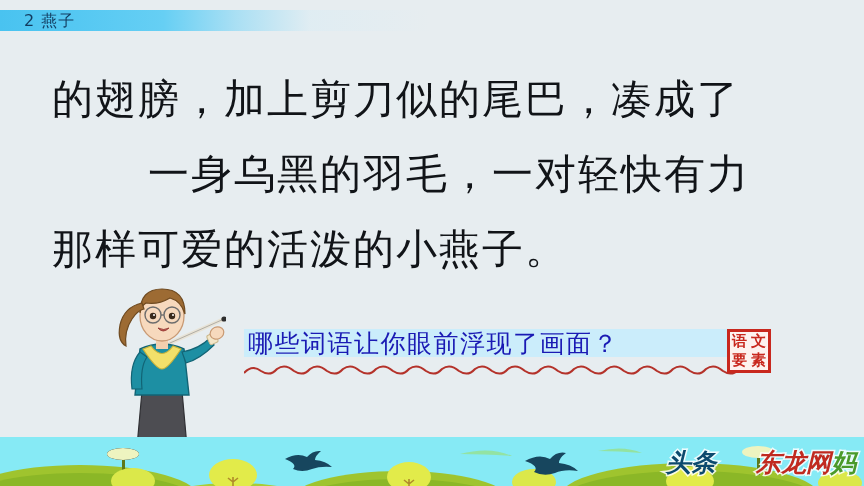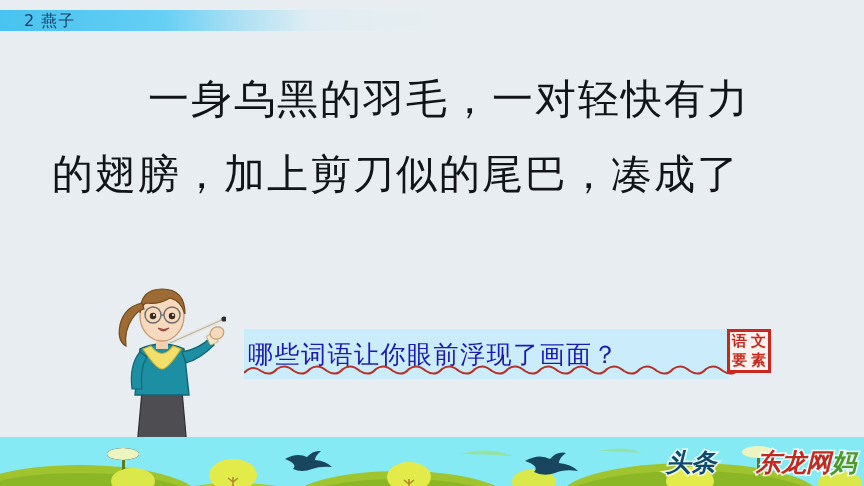--- a/index.html
+++ b/index.html
@@ -48,21 +48,21 @@
     letter-spacing: 2px;
     text-align: justify;
   }
   #body-text .ln { display: block; white-space: nowrap; }
   #body-text .ln.indent { text-indent: 96px; }
 
   
   #question-box {
     position: absolute;
     left: 244px; top: 329px;
-    width: 485px; height: 50px;
+    width: 485px; height: 28px;
     background: #cbedfb;
     display: flex;
     align-items: center;
   }
   #question-text {
     font-family: "DejaVu Sans", sans-serif;
     font-size: 25px;
     color: #1a1ab4;
     letter-spacing: 1.5px;
     white-space: nowrap;
@@ -127,22 +127,23 @@
 </style>
 </head>
 <body>
 
 <div id="slide">
 
   <div id="header-bar"></div>
   <div id="header-title">2  燕子</div>
 
   <div id="body-text">
+    <span class="ln">的翅膀，加上剪刀似的尾巴，凑成了</span>
     <span class="ln indent">一身乌黑的羽毛，一对轻快有力</span>
-    <span class="ln">的翅膀，加上剪刀似的尾巴，凑成了</span>
+    <span class="ln">那样可爱的活泼的小燕子。</span>
   </div>
 
   <svg id="teacher" viewBox="0 0 130 175" xmlns="http://www.w3.org/2000/svg">
 
     <g>
       <line x1="74" y1="60" x2="128" y2="36" stroke="#e8e3d6" stroke-width="4" stroke-linecap="round"></line>
       <line x1="74" y1="60" x2="128" y2="36" stroke="#4a4a4a" stroke-width="1" stroke-linecap="round" opacity="0.35"></line>
       <circle cx="128" cy="36" r="2.6" fill="#2e2e2e"></circle>
     </g>
 

